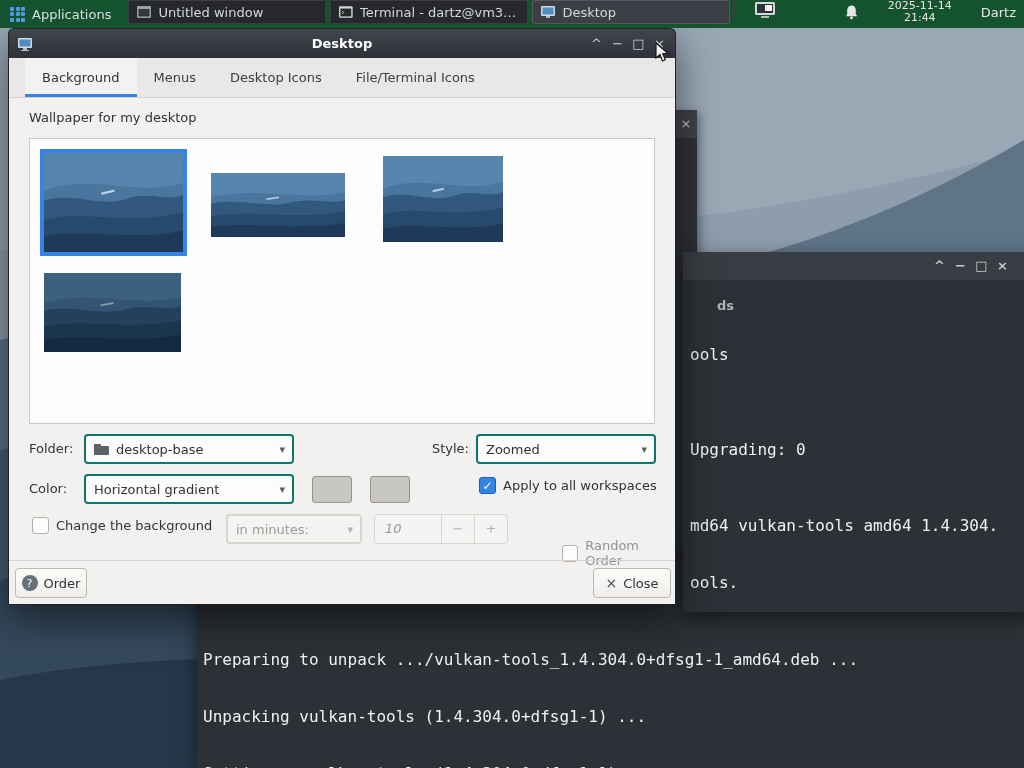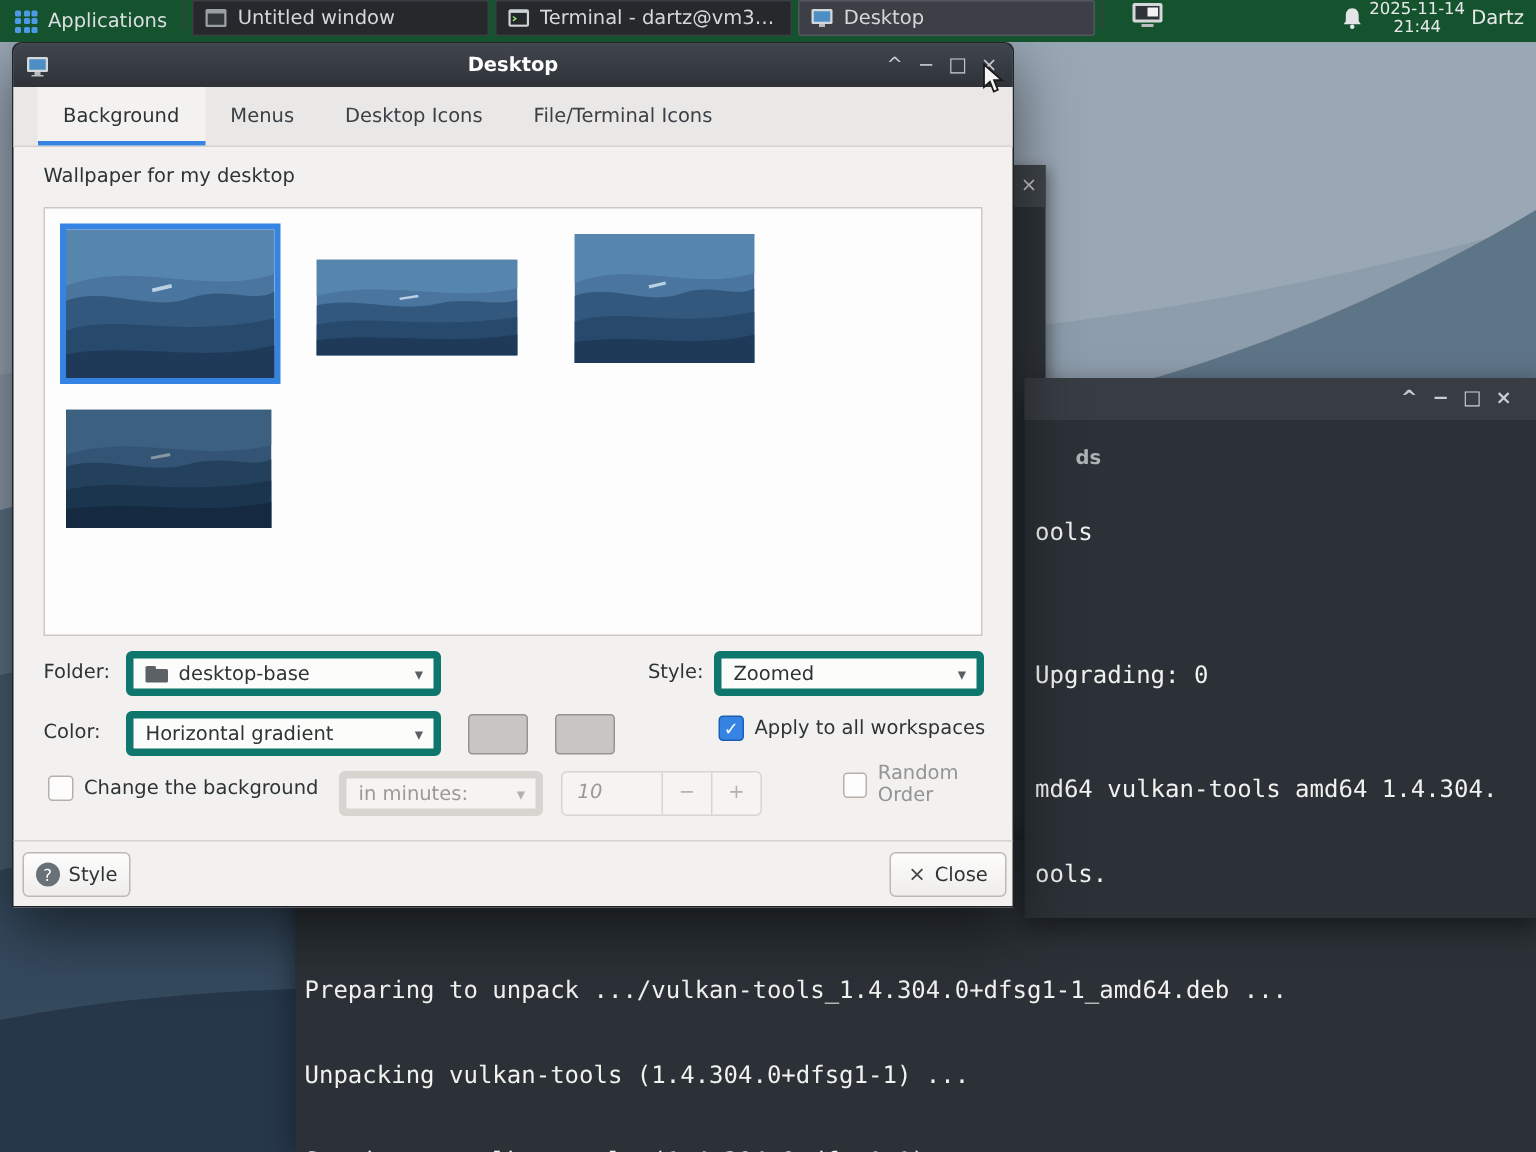--- a/index.html
+++ b/index.html
@@ -15,21 +15,21 @@
   .app-menu { display:flex; align-items:center; gap:7px; padding:0 10px; height:100%; cursor:default; }
   .app-grid { width:15px; height:15px; display:grid; grid-template-columns:repeat(3,1fr); gap:1.5px; }
   .app-grid i { background:#4d9be6; border-radius:1px; }
   .psep { width:1px; height:20px; background:#3a3d42; margin:0 2px; }
   .taskbtn { display:flex; align-items:center; gap:6px; width:198px; height:24px; margin:0 2px; padding:0 7px;
              background:#26282c; border:1px solid #3a3d42; border-radius:2px; color:#d5d8db; font-size:13px;
              overflow:hidden; white-space:nowrap; }
   .taskbtn.active { background:#3c4046; border-color:#54585e; }
   .tlabel { overflow:hidden; text-overflow:ellipsis; }
   .tray { display:flex; align-items:center; gap:6px; margin-left:16px; }
-  .panel-right { margin-left:auto; display:flex; align-items:center; gap:4px; padding-right:8px; }
+  .panel-right { margin-left:auto; display:flex; align-items:center; gap:29px; padding-right:8px; }
   .clock { text-align:center; font-size:11px; line-height:12px; color:#e6e8ea; }
   .user-label { font-size:13px; color:#e6e8ea; }
 
   
   .wbtn { width:21px; text-align:center; font-size:13px; color:#c9ccd1; line-height:28px; }
 
   
   .sliver { position:absolute; left:668px; top:110px; width:29px; height:502px; background:#2e3338; z-index:1;
             box-shadow:2px 3px 10px rgba(0,0,0,.4); }
   .sliver-titlebar { height:28px; background:#3f444a; display:flex; justify-content:flex-end; }
@@ -72,21 +72,21 @@
   .thumb { position:absolute; border:4px solid transparent; }
   .thumb.selected { border-color:#3584e4; }
   .thumb svg { display:block; width:100%; height:100%; }
   .t1 { left:10px; top:10px; width:147px; height:107px; }
   .t2 { left:177px; top:30px; width:142px; height:72px; }
   .t3 { left:349px; top:13px; width:128px; height:94px; }
   .t4 { left:10px; top:130px; width:145px; height:87px; }
   .t4 svg { filter:brightness(.72) saturate(1.05); }
 
   .flabel { position:absolute; font-size:13px; line-height:30px; }
-  .dd { position:absolute; height:30px; background:#fcfcfb; border:5px solid #0f766e; border-radius:4px;
+  .dd { position:absolute; height:30px; background:#fcfcfb; border:2px solid #0f766e; border-radius:4px;
         display:flex; align-items:center; gap:7px; padding:0 22px 0 8px; font-size:13px; }
   .dd .chev { position:absolute; right:7px; color:#5a5f63; font-size:11px; }
   .dd.disabled { background:#f5f4f2; color:#9a9996; border-color:#d8d4d0; }
   .dd.disabled .chev { color:#b4b0ac; }
   .fold { width:15px; height:11px; position:relative; }
   .fold:before { content:""; position:absolute; left:0; top:0; width:7px; height:3px; background:#5c6166; border-radius:1px 1px 0 0; }
   .fold:after { content:""; position:absolute; left:0; top:2px; width:15px; height:9px; background:#5c6166; border-radius:1px; }
 
   .swatch { position:absolute; width:40px; height:27px; background:#c8c6c3; border:1px solid #98938d; border-radius:3px; }
 
@@ -261,29 +261,29 @@
     </div>
     <div class="dd disabled" style="left:217px; top:456px; width:136px;">
       <span>in minutes:</span>
       <span class="chev">▾</span>
     </div>
     <div class="spin">
       <span class="sval">10</span>
       <span class="sbtn">−</span>
       <span class="sbtn">+</span>
     </div>
-    <div class="cb-row dim" style="left:513px; top:450px;margin-left:40px;">
+    <div class="cb-row dim" style="left:513px; top:480px;margin-left:40px;">
       <span class="cbox"></span>
       <span>Random Order</span>
     </div>
 
     <div class="footer-line"></div>
     <div class="gbtn help-btn">
       <span class="help-circ">?</span>
-      <span>Style</span>
+      <span>Order</span>
     </div>
     <div class="gbtn close-btn">
       <span class="x-glyph">×</span>
       <span>Close</span>
     </div>
   </div>
 </div>
 
 <div class="panel">
   <div class="app-menu">

